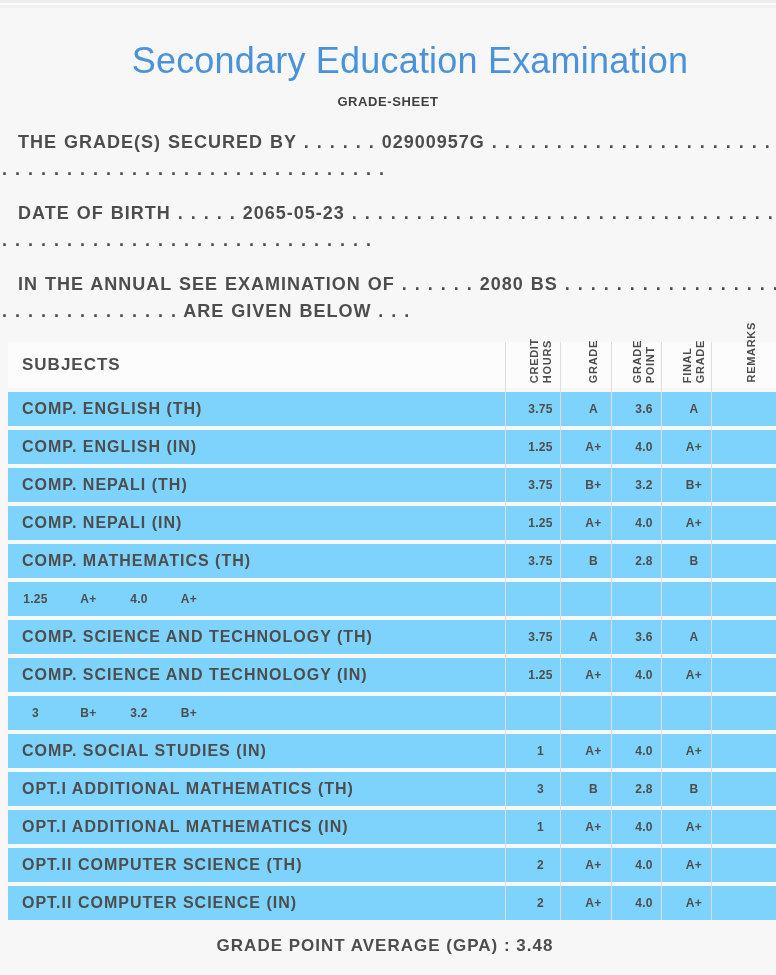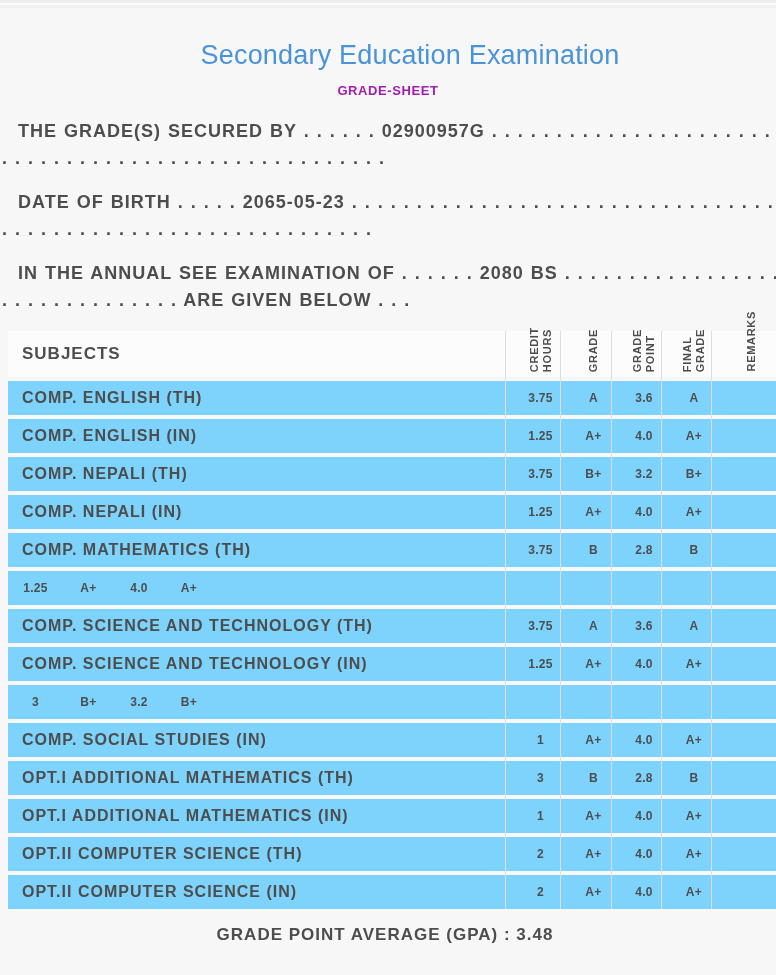--- a/index.html
+++ b/index.html
@@ -13,33 +13,33 @@
     overflow: hidden;
   }
   .top-rules { height: 8px; }
   .top-rules .rule1 { height: 3px; background: #ededed; }
   .top-rules .rule2 { height: 2px; background: #fbfbfb; }
   .top-rules .rule3 { height: 3px; background: #f0f0f0; }
 
   .page-title {
     margin-top: 32px;
     text-align: center;
-    font-size: 27px;
+    font-size: 36px;
     font-weight: 400;
     color: #4a93da;
     letter-spacing: 0.2px;
     margin-left: 44px;
   }
   .subtitle {
     margin-top: 12px;
     text-align: center;
     font-size: 13px;
     font-weight: 700;
     letter-spacing: 0.6px;
-    color: #a21caf;
+    color: #404040;
   }
 
   .statements { margin-top: 20px; }
   .stmt { margin-bottom: 17px; }
   .stmt .ln {
     font-size: 18px;
     font-weight: 700;
     letter-spacing: 1px;
     word-spacing: 1px;
     line-height: 27px;

